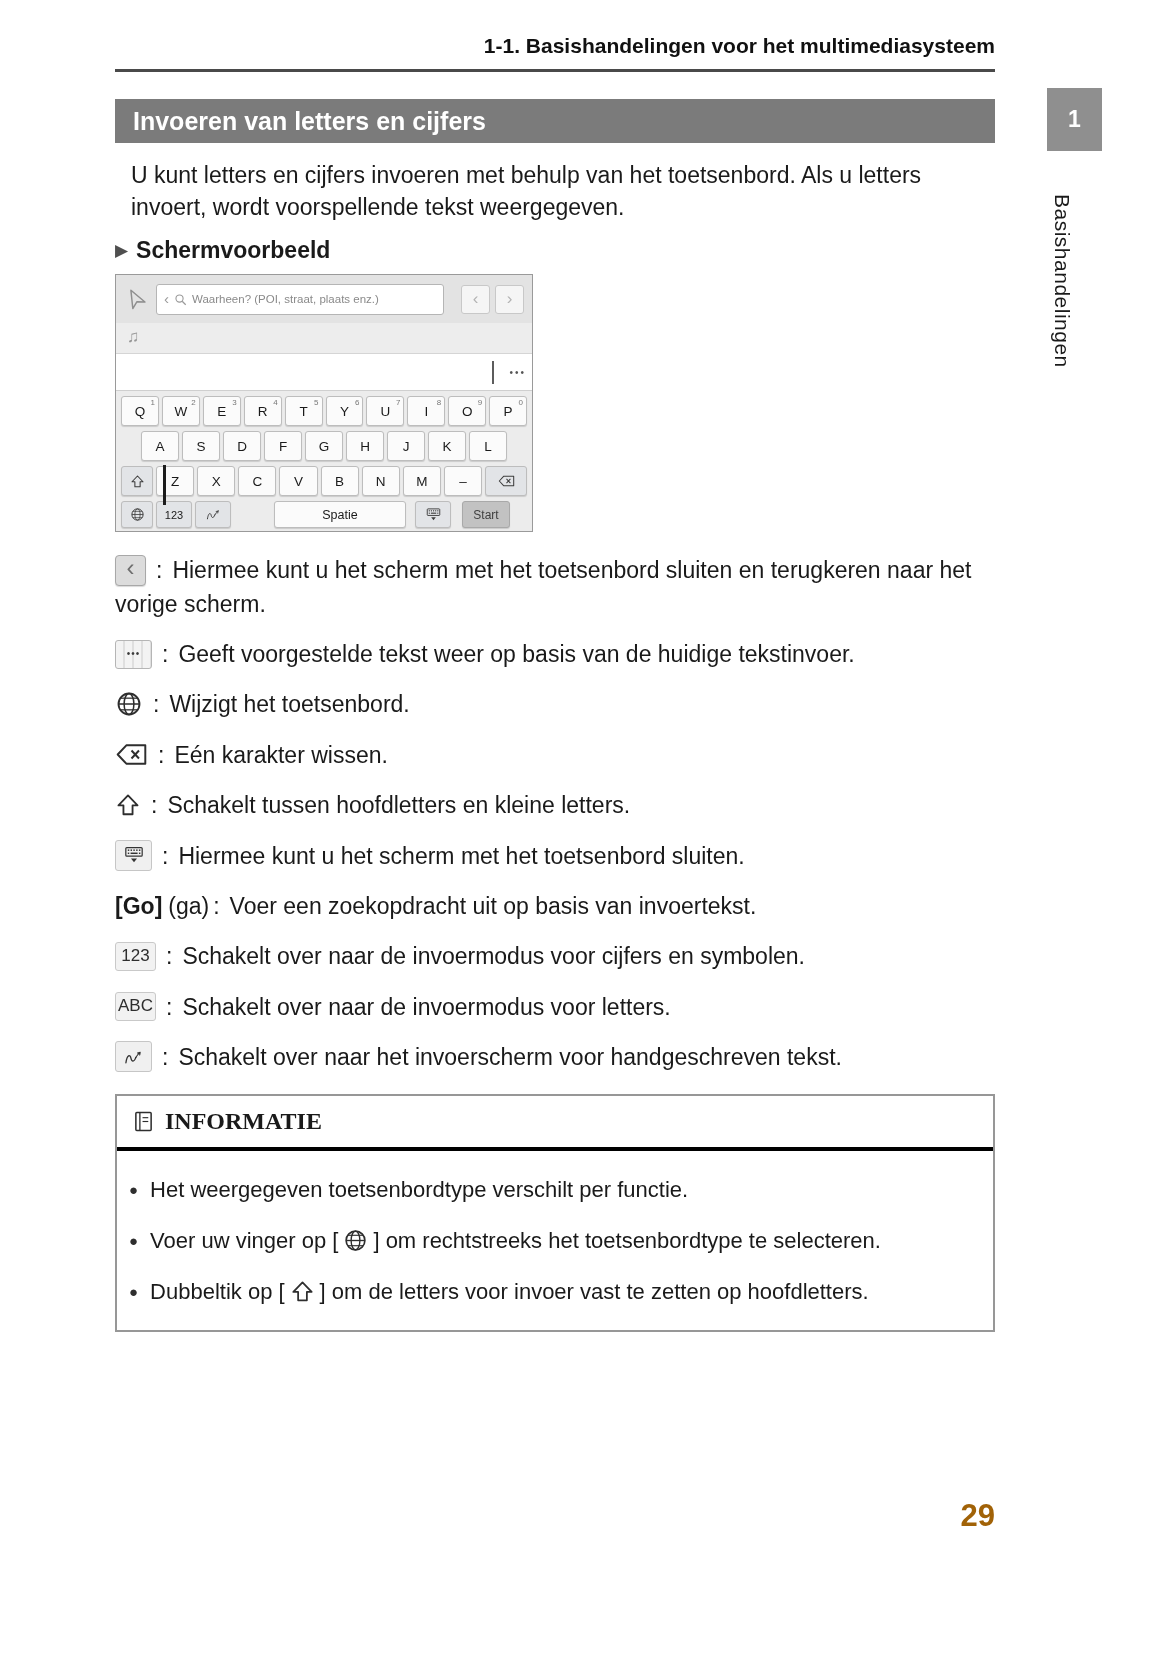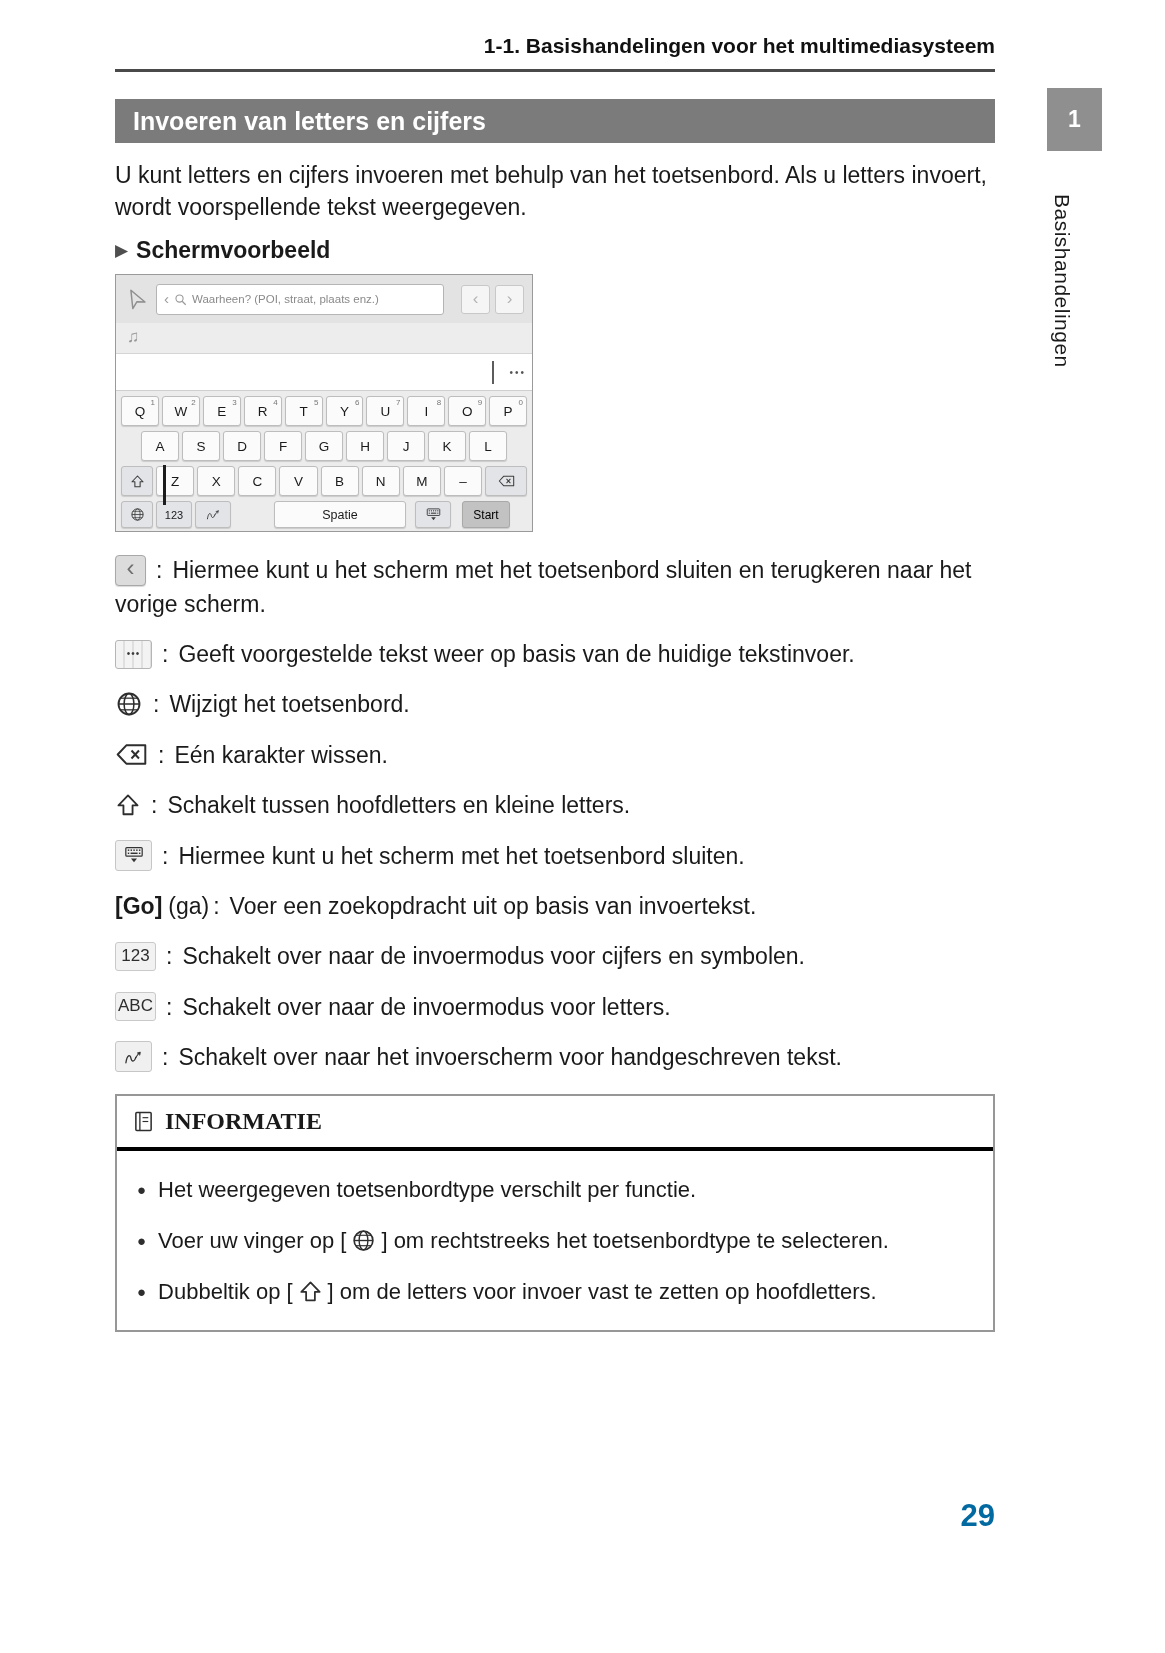--- a/index.html
+++ b/index.html
@@ -8,21 +8,21 @@
   .content{position:absolute;left:115px;top:0;width:880px;}
 
   
   .doc-header{margin-top:34px;text-align:right;font-size:21px;font-weight:bold;color:#111;}
   .header-rule{margin-top:11px;height:3px;background:#4a4a4a;}
 
   
   .section-title{margin-top:27px;height:44px;line-height:44px;background:#7b7b7b;color:#fff;
                  font-size:25px;font-weight:bold;padding-left:18px;}
 
-  .intro{margin:16px 0 0 0;font-size:23px;line-height:1.4;}
+  .intro{margin:16px 0 0 16px;font-size:23px;line-height:1.4;}
 
   .subhead{margin-top:14px;font-size:23px;font-weight:bold;display:flex;align-items:center;}
   .subhead .marker{color:#4f4f4f;font-size:17px;margin-right:8px;font-weight:normal;}
 
   
   .screenshot{position:relative;margin-top:10px;width:418px;height:258px;background:#ededed;
               border:1px solid #9a9a9a;box-sizing:border-box;font-family:"Liberation Sans",sans-serif;}
   .ss-topbar{position:absolute;left:0;right:0;top:0;height:48px;background:#e3e3e3;
              display:flex;align-items:center;padding:0 8px;box-sizing:border-box;gap:8px;}
   .ic{display:inline-block;}
@@ -54,21 +54,21 @@
   .kb-row1 .key{flex:1;}
   .kb-row2 .key{flex:0 0 38px;}
   .kb-row3 .key{flex:1;}
   .kb-row3 .w-shift{flex:0 0 32px;}
   .kb-row3 .w-bsp{flex:0 0 42px;}
   .skey{background:#e2e4e7;}
   .w-mod{flex:0 0 32px;}
   .w-mod2{flex:0 0 36px;}
   .w-space{flex:0 0 132px;margin-left:40px;font-size:12.5px;}
   .m-kbd{margin-left:6px;}
-  .w-start{flex:0 0 48px;margin-left:8px;background:#c2c2c2;border-color:#a9a9a9;color:#000000;font-size:12px;}
+  .w-start{flex:0 0 48px;margin-left:8px;background:#c2c2c2;border-color:#a9a9a9;color:#404040;font-size:12px;}
   .ks{position:absolute;top:1px;right:3px;font-size:8px;color:#777;}
   .ic-key{width:15px;height:15px;color:#3c3c3c;}
   .ic-bspk{width:17px;height:12px;color:#3c3c3c;}
   .ss-caret{position:absolute;left:47px;top:74px;width:3px;height:40px;background:#1c1c1c;}
 
   
   .defs{margin-top:22px;}
   .def{margin:17px 0;font-size:23px;line-height:1.45;}
   .ibox{display:inline-flex;align-items:center;justify-content:center;vertical-align:middle;
         position:relative;top:-2px;margin-right:6px;box-sizing:border-box;}
@@ -87,28 +87,28 @@
   .ic-def-sm{width:26px;height:26px;color:#2e2e2e;}
   .ic-in-box{width:20px;height:18px;color:#333;}
   .go-strong{font-weight:bold;}
   .go-after{margin-left:6px;}
 
   
   .infobox{margin-top:20px;border:2px solid #979797;box-sizing:border-box;}
   .info-header{display:flex;align-items:center;padding:12px 16px;border-bottom:4px solid #000000;font-family:Liberation Serif, serif;}
   .ic-book{width:21px;height:23px;color:#2e2e2e;margin-right:11px;}
   .info-title{font-size:24px;font-weight:bold;}
-  .info-body{padding:4px 14px 22px 20px;}
+  .info-body{padding:4px 14px 22px 12px;}
   .info-item{margin:20px 0 0 0;font-size:22px;line-height:1.4;}
   .bullet{font-size:15px;color:#2e2e2e;margin-right:12px;vertical-align:2px;}
   .ic-inline{width:25px;height:25px;vertical-align:-5px;margin:0 5px;color:#2e2e2e;}
 
   
   .pageno{position:absolute;left:115px;top:1498px;width:880px;text-align:right;
-          font-size:31px;font-weight:bold;color:#0369a1;}
+          font-size:31px;font-weight:bold;color:#a16207;}
   .chapter-tab{position:absolute;left:1047px;top:88px;width:55px;height:63px;background:#8f8f8f;
                color:#fff;font-size:23px;font-weight:bold;display:flex;align-items:center;justify-content:center;}
   .chapter-label{position:absolute;left:1050px;top:194px;writing-mode:vertical-rl;
                  font-size:21px;color:#1a1a1a;letter-spacing:.5px;}
 </style>
 </head>
 <body>
 
 <svg width="0" height="0" style="position:absolute" aria-hidden="true">
   <defs>

